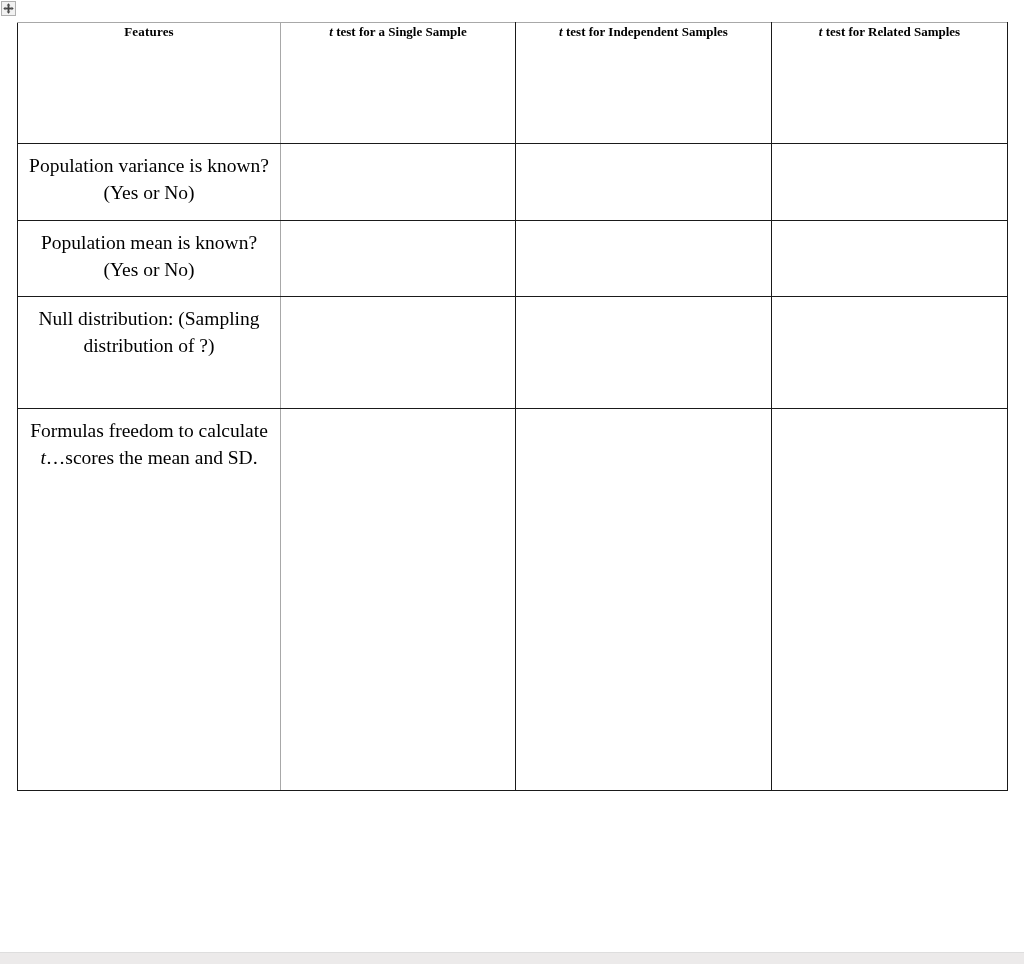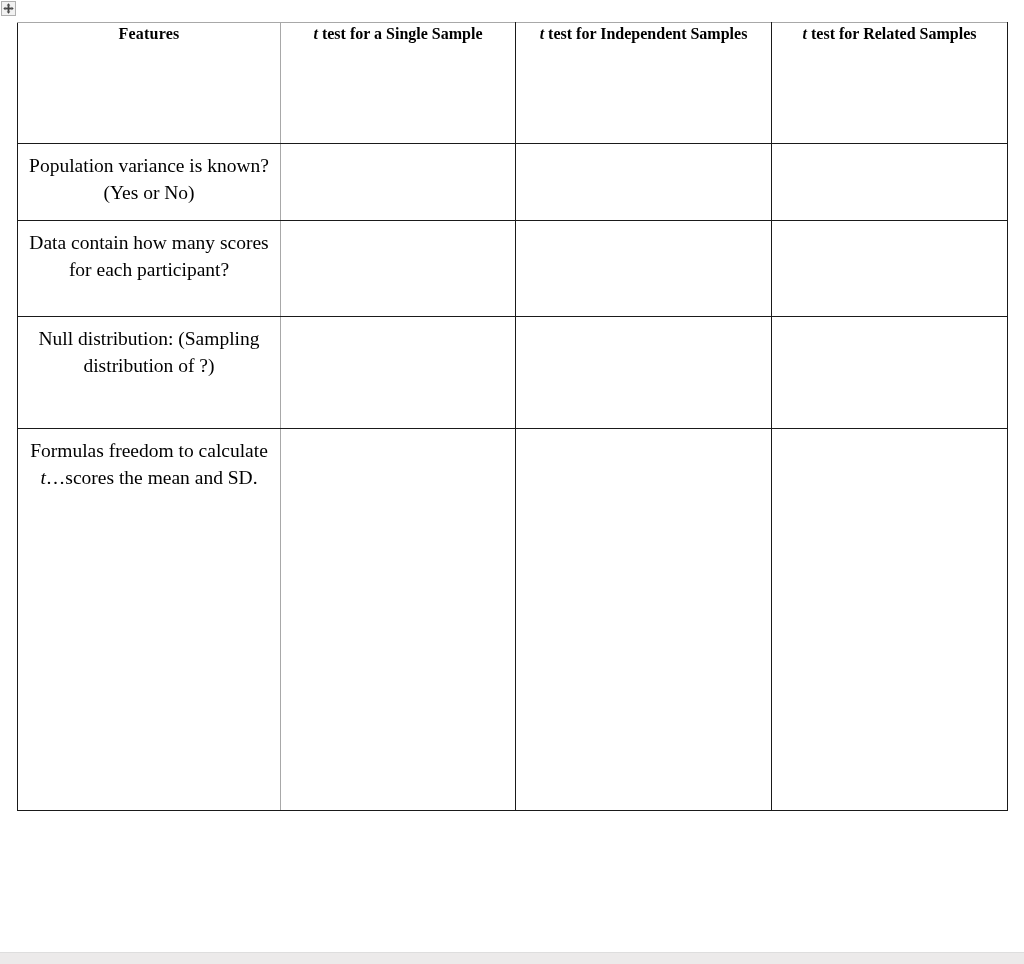--- a/index.html
+++ b/index.html
@@ -77,21 +77,21 @@
 
   .cell-pad {
     padding: 8px 9px 8px 9px;
     box-sizing: border-box;
   }
 
   
   .hdr {
     font-weight: bold;
     text-align: center;
-    font-size: 16px;
+    font-size: 13px;
     line-height: 1.32;
     color: #000000;
     padding: 0 14px;
   }
   .hdr-features { letter-spacing: 0.2px; }
   .hdr .tvar {
     font-style: italic;
     font-weight: bold;
   }
 
@@ -182,35 +182,35 @@
           <div class="cell-pad feat"></div>
         </td>
         <td class="col-indep">
           <div class="cell-pad feat"></div>
         </td>
         <td class="col-related">
           <div class="cell-pad feat"></div>
         </td>
       </tr>
 
-
-      <tr class="row-scores">
-        <td class="col-features">
-          <div class="cell-pad feat">Data contain how many scores for each participant?</div>
-        </td>
-        <td class="col-single">
-          <div class="cell-pad feat"></div>
-        </td>
-        <td class="col-indep">
-          <div class="cell-pad feat"></div>
-        </td>
-        <td class="col-related">
-          <div class="cell-pad feat"></div>
-        </td>
-      </tr>
+      <tr class="row-popmean">
+        <td class="col-features">
+          <div class="cell-pad feat">Population mean is known? (Yes or No)</div>
+        </td>
+        <td class="col-single">
+          <div class="cell-pad feat"></div>
+        </td>
+        <td class="col-indep">
+          <div class="cell-pad feat"></div>
+        </td>
+        <td class="col-related">
+          <div class="cell-pad feat"></div>
+        </td>
+      </tr>
+
 
       <tr class="row-null">
         <td class="col-features">
           <div class="cell-pad feat">Null distribution: (Sampling distribution of ?)</div>
         </td>
         <td class="col-single">
           <div class="cell-pad feat"></div>
         </td>
         <td class="col-indep">
           <div class="cell-pad feat"></div>

